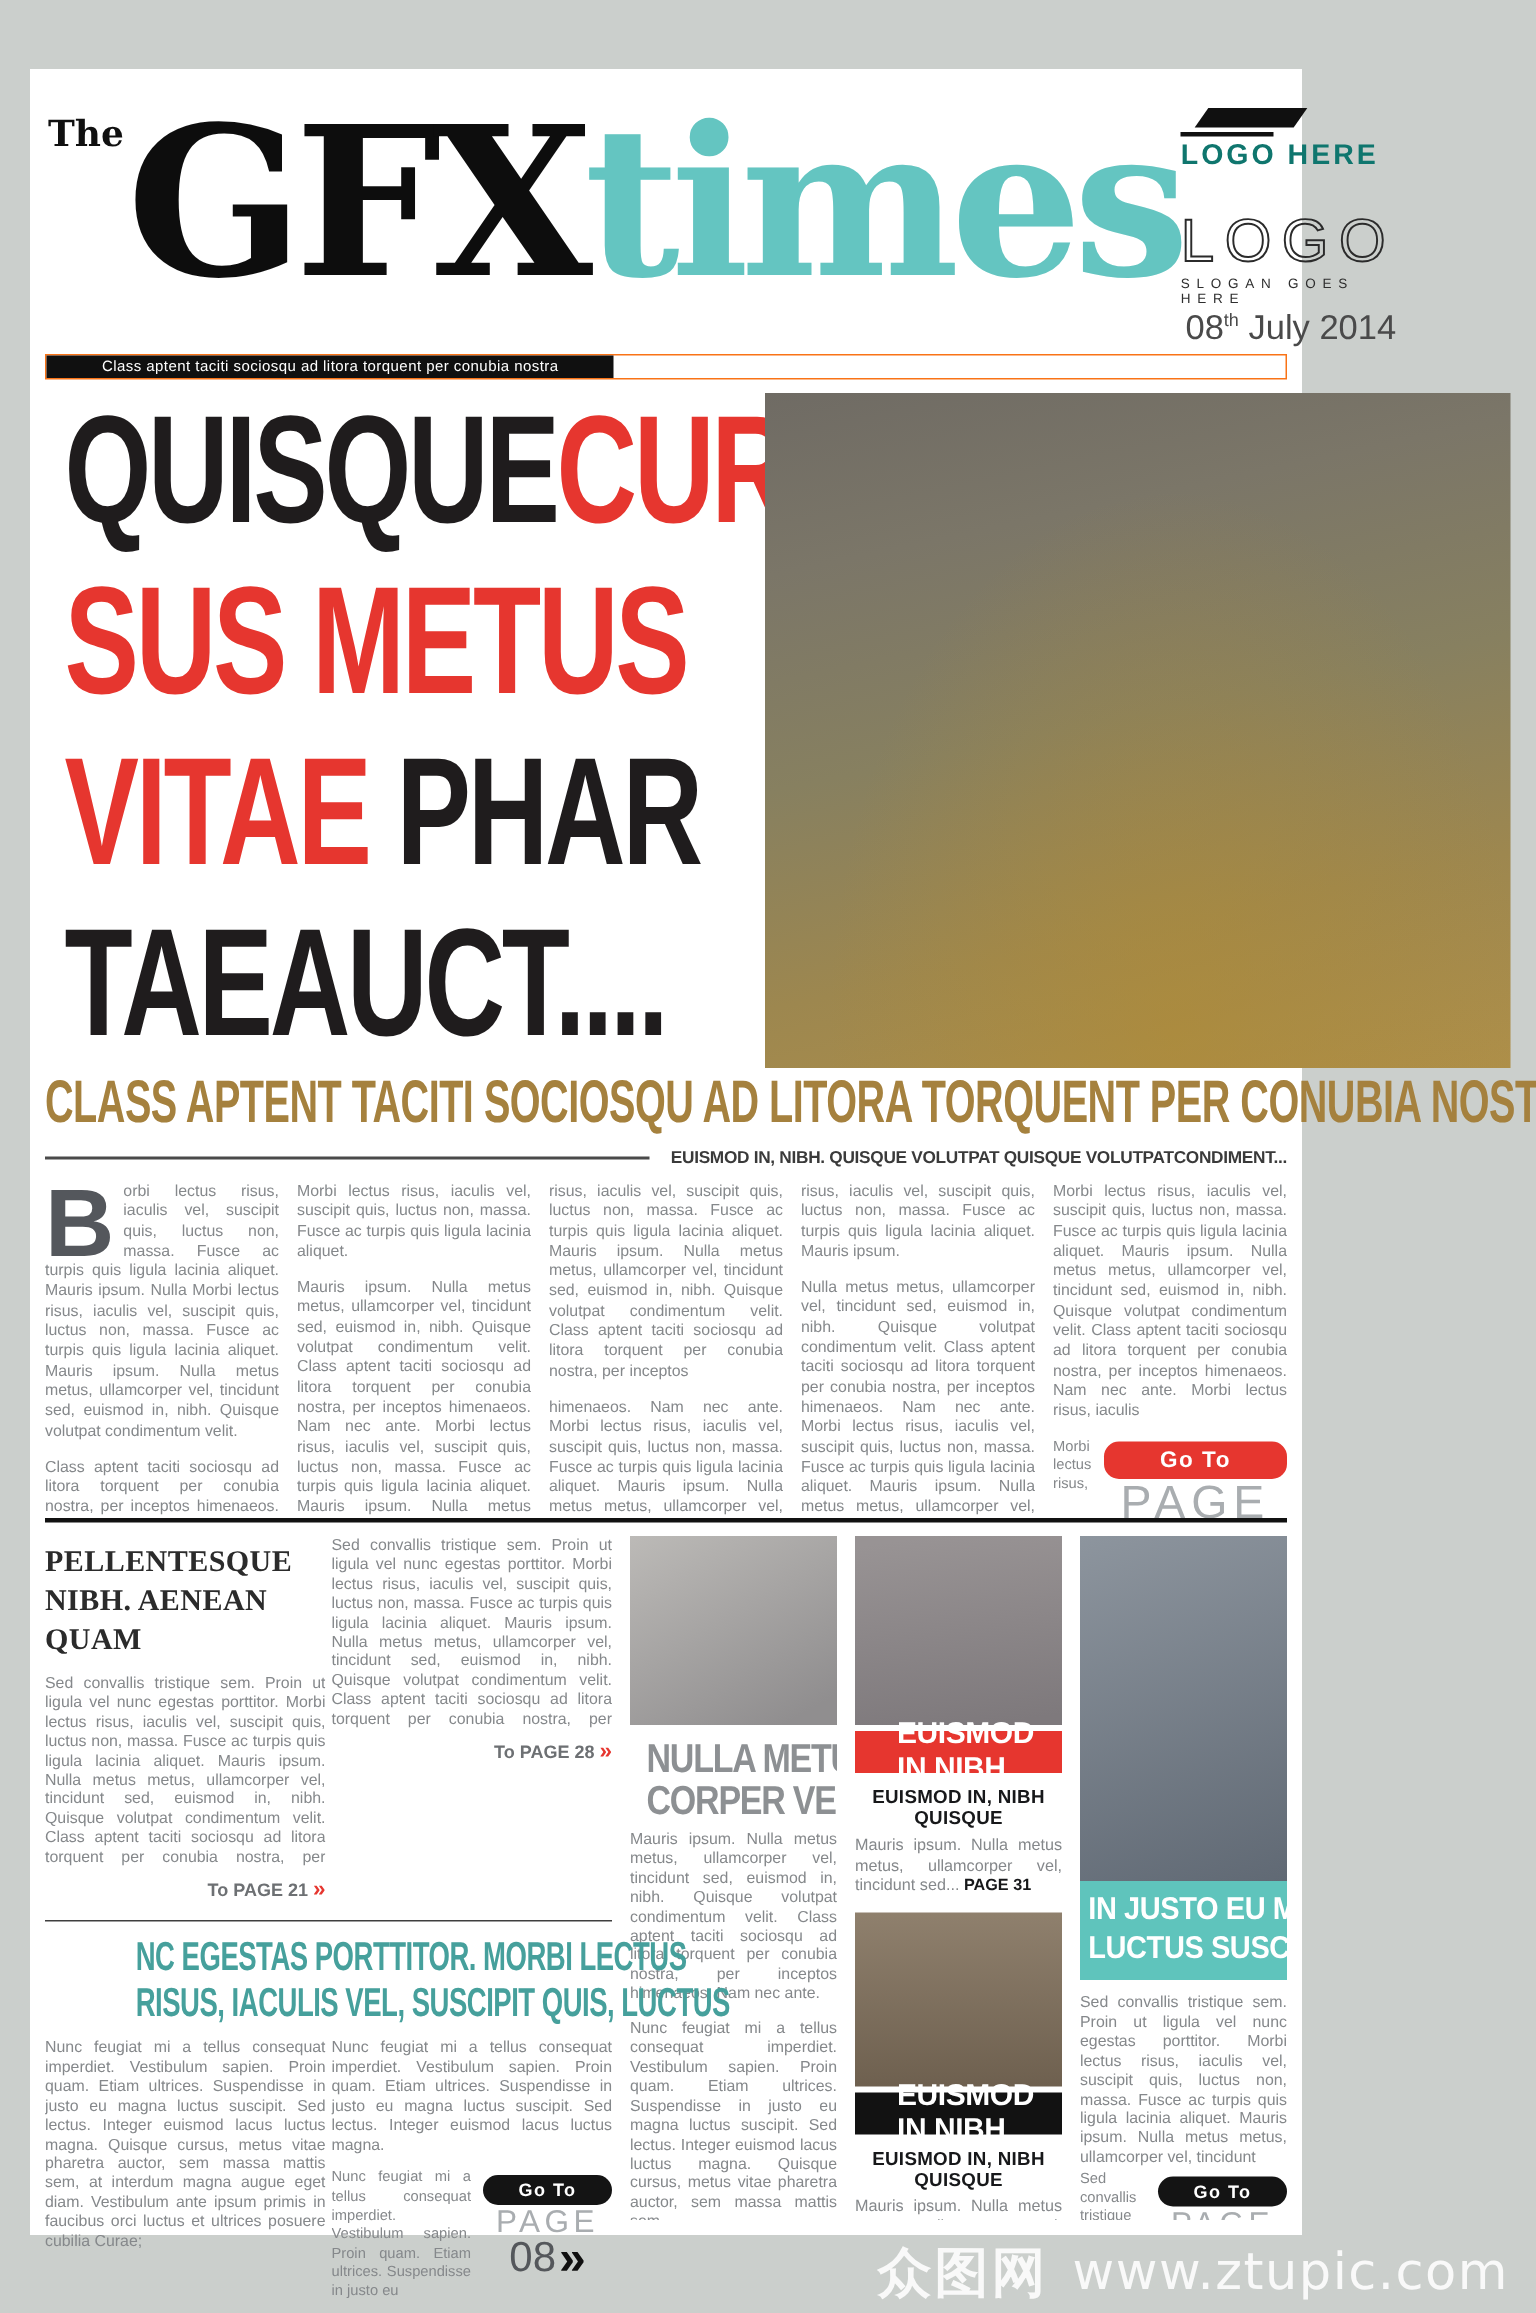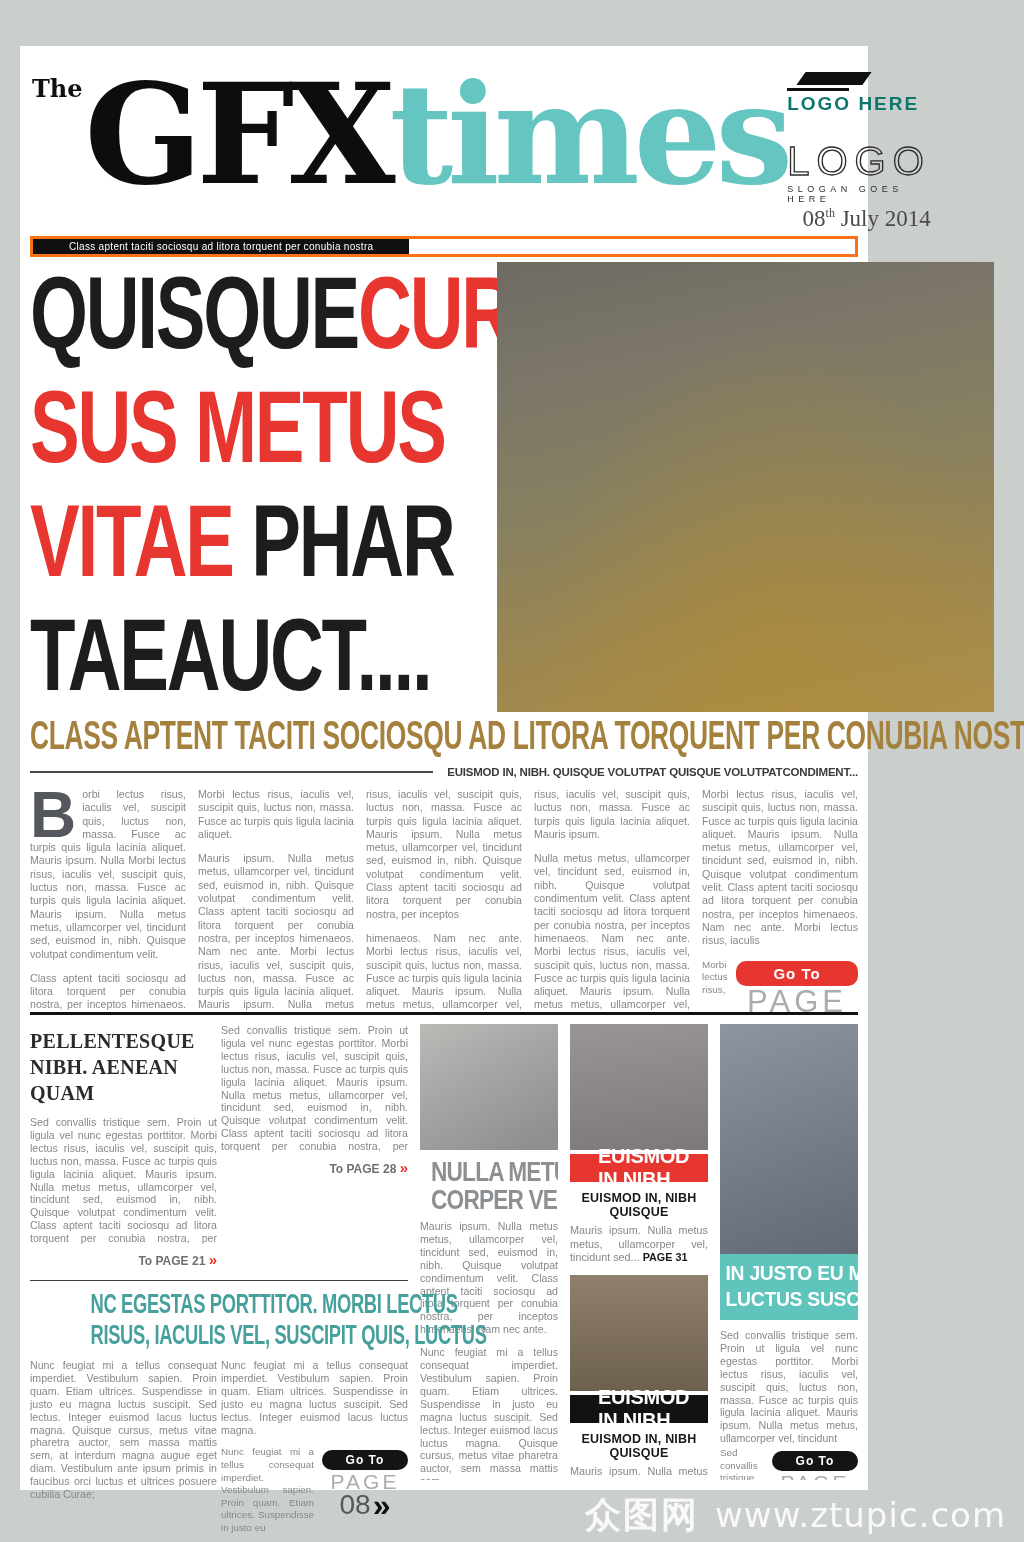--- a/index.html
+++ b/index.html
@@ -25,29 +25,29 @@
   .times{color:#64c5c1;}
   .logoblock{width:165px;display:flex;flex-direction:column;align-items:flex-start;padding-top:12px;}
   .logo-shape{width:66px;height:13px;background:#101010;transform:skewX(-35deg);margin-left:14px;}
   .logo-rule{width:62px;height:3px;background:#101010;margin:3px 0 2px 0;}
   .logo-here{font-size:19px;font-weight:bold;letter-spacing:2px;color:#0f766e;}
   .logo-outline{
     margin-top:26px;font-size:40px;line-height:40px;font-weight:400;letter-spacing:7px;
     color:transparent;-webkit-text-stroke:1.3px #2b2b2b;
   }
   .slogan{font-size:9px;letter-spacing:4.5px;color:#2e2e2e;margin-top:3px;}
-  .date{margin-top:auto;font-family:Liberation Serif, serif;font-size:23px;color:#4a4a4a;align-self:flex-end;}
+  .date{margin-top:auto;font-family:Liberation Sans, sans-serif;font-size:23px;color:#4a4a4a;align-self:flex-end;}
   .date sup{font-size:12px;}
 
   
-  .tagline-bar{position:absolute;left:0;right:0;top:190px;height:15px;border:3px solid #f97316;display:flex;}
+  .tagline-bar{position:absolute;left:0;right:0;top:190px;height:15px;border:1px solid #f97316;display:flex;}
   .tagline-fill{width:45.8%;background:#101010;color:#fff;font-size:10px;line-height:15px;text-align:center;letter-spacing:.3px;}
 
   
-  .lead{position:absolute;left:0;right:0;top:214px;height:458px;}
+  .lead{position:absolute;left:13px;right:0;top:214px;height:458px;}
   .headline{position:absolute;left:0;top:-4px;width:458px;}
   .hl-line{white-space:nowrap;font-weight:bold;font-size:102px;line-height:114px;letter-spacing:-3px;transform:scaleX(.73);transform-origin:left center;color:#1f1c1d;}
   .hl-red{color:#e6362f;}
   .lead-image{position:absolute;left:467px;top:2px;width:497px;height:450px;
     background:
       radial-gradient(ellipse at 55% 95%, rgba(176,139,52,.55), rgba(176,139,52,0) 60%),
       linear-gradient(168deg,#6f6b64 0%,#7b7668 22%,#878060 48%,#9d874f 74%,#ae8f49 100%);
   }
 
   

